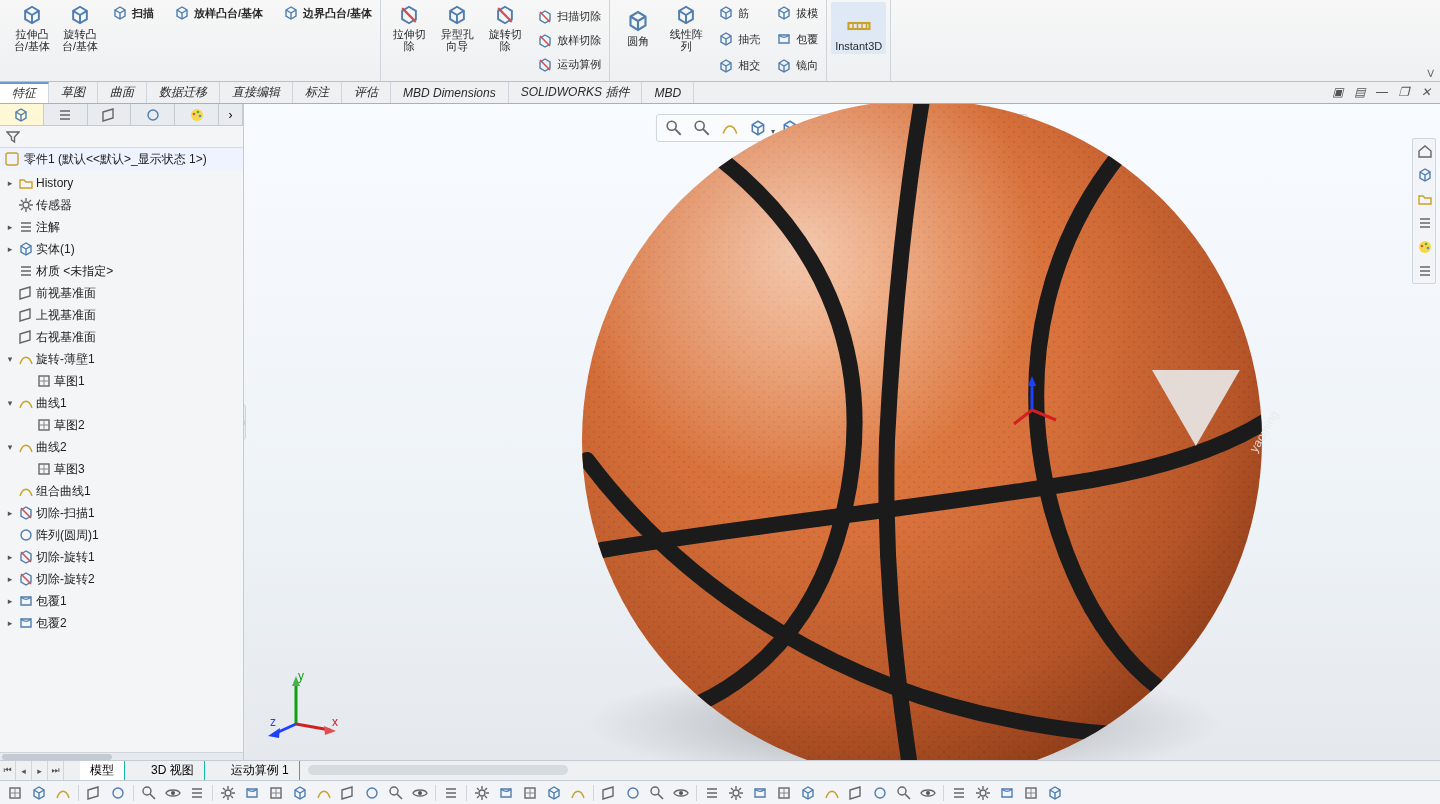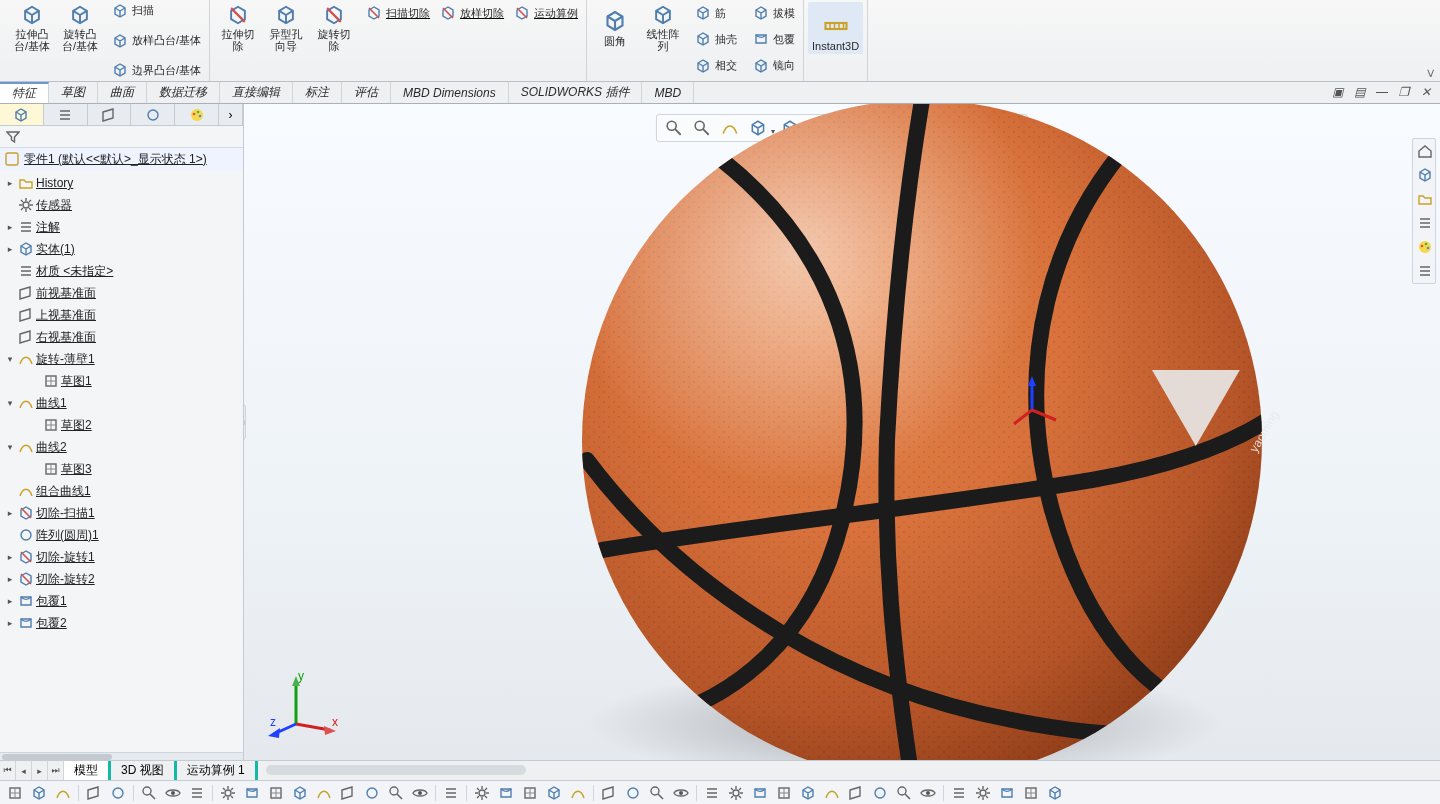--- a/index.html
+++ b/index.html
@@ -31,22 +31,22 @@
 .ptab { flex:1; display:flex; align-items:center; justify-content:center; border-right:1px solid #c5cbd2; cursor:pointer;}
 .ptab.sel{ background:#fff8d6; }
 .ptab svg{ width:16px; height:16px;}
 .ptab.arrow{ flex:0 0 24px; }
 #filterRow { height:22px; display:flex; align-items:center; padding-left:6px; border-bottom:1px solid #d6dce2;}
 #rootRow { height:22px; display:flex; align-items:center; padding-left:4px; gap:4px; background:#eef3ff;}
 #tree { flex:1; overflow:auto; padding:2px 0; }
 .tnode { display:flex; align-items:center; height:22px; padding-left:4px; gap:2px; cursor:pointer;}
 .tw { width:12px; display:flex; justify-content:center; color:#555; font-size:9px;}
 .ticon{ width:16px; height:16px; flex:0 0 16px;}
-.tlab{ font-size:12px; color:#222; white-space:nowrap;text-decoration:underline;}
-.ind1{ padding-left:29px;}
+.tlab{ font-size:12px; color:#222; white-space:nowrap;}
+.ind1{ padding-left:22px;}
 #treeScroll { height:8px; background:#e6e9ed; border-top:1px solid #cfd5dc; position:relative;}
 #treeScroll .thumb{position:absolute; left:2px; top:1px; width:110px; height:6px; background:#c4cad1; border-radius:3px;}
 
 
 #viewport { flex:1; position:relative; background:linear-gradient(#f8fbff 0%,#eef3f7 60%,#e5e9ee 100%); overflow:hidden;}
 #htoolbar { position:absolute; top:10px; left:50%; transform:translateX(-50%); display:flex; gap:2px; background:rgba(250,251,253,0.9); padding:2px 4px; border:1px solid #cfd5dc; border-radius:3px;}
 .hbtn{ width:26px; height:22px; display:flex; align-items:center; justify-content:center; cursor:pointer; border-radius:2px;}
 .hbtn svg{width:18px;height:18px;}
 .hdd{ font-size:8px; color:#555; margin-left:-2px; align-self:flex-end; padding-bottom:3px;}
 #rightTools{ position:absolute; right:4px; top:34px; width:24px; background:#f2f4f7; border:1px solid #cfd5dc; border-radius:2px;}
@@ -57,21 +57,21 @@
 
 #shadow{ position:absolute; left:340px; top:560px; width:640px; height:120px; background:radial-gradient(ellipse at center, rgba(0,0,0,0.28) 0%, rgba(0,0,0,0.12) 40%, rgba(0,0,0,0) 70%); border-radius:50%;}
 #ball{ position:absolute; left:248px; top:-24px; width:860px; height:720px; }
 
 #triad{ position:absolute; left:24px; bottom:20px; width:72px; height:72px;}
 
 
 #btabs { height:20px; background:#eef0f2; border-top:1px solid #c5cbd2; display:flex; align-items:stretch;}
 .nav4{ display:flex;}
 .nav4 span{ width:16px; display:flex; align-items:center; justify-content:center; font-size:9px; color:#555; border-right:1px solid #cfd5dc; cursor:pointer;}
-.btab{ padding:0 10px; display:flex; align-items:center; border-right:3px solid #14b8a6; cursor:pointer; font-size:12px;}
+.btab{ padding:0 10px; display:flex; align-items:center; border-right:1px solid #14b8a6; cursor:pointer; font-size:12px;margin-left:16px;}
 .btab.sel{ background:#fff;}
 #bscroll{ flex:1; position:relative; margin-left:8px;}
 #bscroll .thumb{ position:absolute; left:0; top:4px; width:260px; height:10px; background:#d6dbe0; border-radius:5px;}
 
 
 #btoolbar{ height:24px; background:#f2f4f7; border-top:1px solid #c5cbd2; display:flex; align-items:center; padding:0 4px; gap:2px;}
 .bb{ width:22px; height:20px; display:flex; align-items:center; justify-content:center; cursor:pointer; border-radius:2px;}
 .bb svg{width:16px;height:16px;}
 .bsep{ width:1px; height:16px; background:#cfd5dc; margin:0 2px;}
 
@@ -98,21 +98,21 @@
         </div>
         <div class="rbtn">
           <svg viewBox="0 0 16 16" class="ricon">
             <path class="cube" d="M3 5l5-3 5 3v6l-5 3-5-3z"></path>
             <path class="cube" d="M3 5l5 3 5-3M8 8v6"></path>
           </svg>
           <div class="rlab">旋转凸
 台/基体</div>
         </div>
       </div>
-      <div style="display: flex; flex-direction: column; justify-content: center; gap: 12px; padding-left: 4px;">
+      <div style="display: flex; flex-direction: row; justify-content: center; gap: 12px; padding-left: 4px; font-weight: bold;">
         <div class="rbtnS">
           <svg viewBox="0 0 16 16" class="ricon">
             <path class="cube" d="M3 5l5-3 5 3v6l-5 3-5-3z"></path>
             <path class="cube" d="M3 5l5 3 5-3M8 8v6"></path>
           </svg>
           <span class="rlab">扫描</span>
         </div>
         <div class="rbtnS">
           <svg viewBox="0 0 16 16" class="ricon">
             <path class="cube" d="M3 5l5-3 5 3v6l-5 3-5-3z"></path>
@@ -149,21 +149,21 @@
         </div>
         <div class="rbtn">
           <svg viewBox="0 0 16 16" class="ricon">
             <path class="cube" d="M3 5l5-3 5 3v6l-5 3-5-3z"></path>
             <path stroke="#d05050" stroke-width="1.6" d="M3 3l10 10"></path>
           </svg>
           <div class="rlab">旋转切
 除</div>
         </div>
       </div>
-      <div style="display: flex; flex-direction: row; justify-content: center; gap: 2px; padding-left: 4px; text-decoration: underline;">
+      <div style="display: flex; flex-direction: column; justify-content: center; gap: 2px; padding-left: 4px;">
         <div class="rbtnS">
           <svg viewBox="0 0 16 16" class="ricon">
             <path class="cube" d="M3 5l5-3 5 3v6l-5 3-5-3z"></path>
             <path stroke="#d05050" stroke-width="1.6" d="M3 3l10 10"></path>
           </svg>
           <span class="rlab">扫描切除</span>
         </div>
         <div class="rbtnS">
           <svg viewBox="0 0 16 16" class="ricon">
             <path class="cube" d="M3 5l5-3 5 3v6l-5 3-5-3z"></path>

